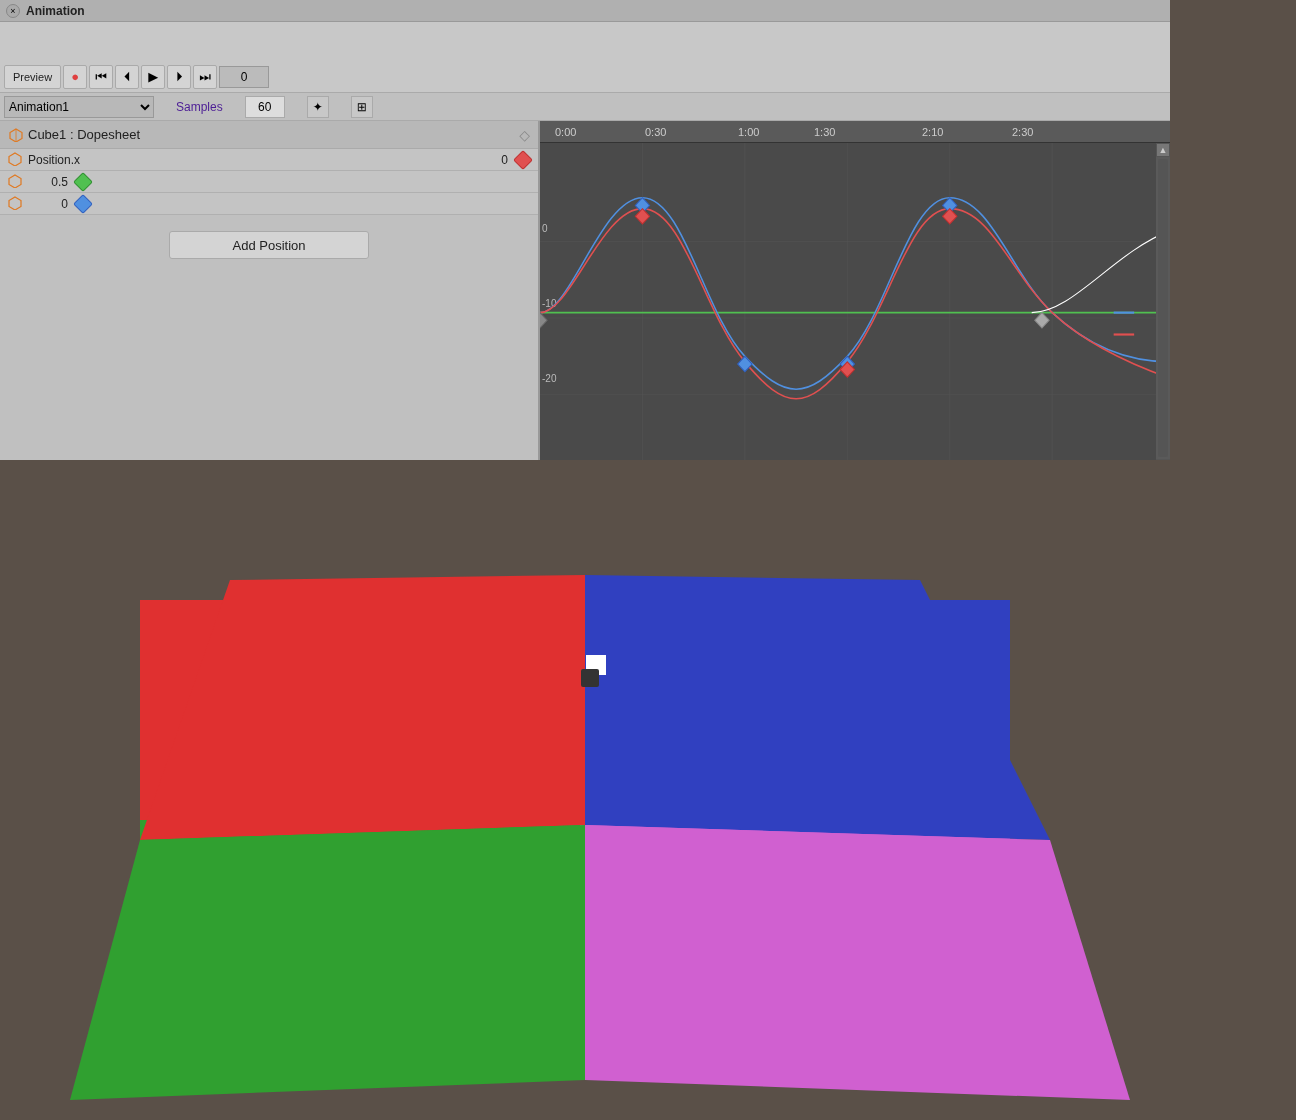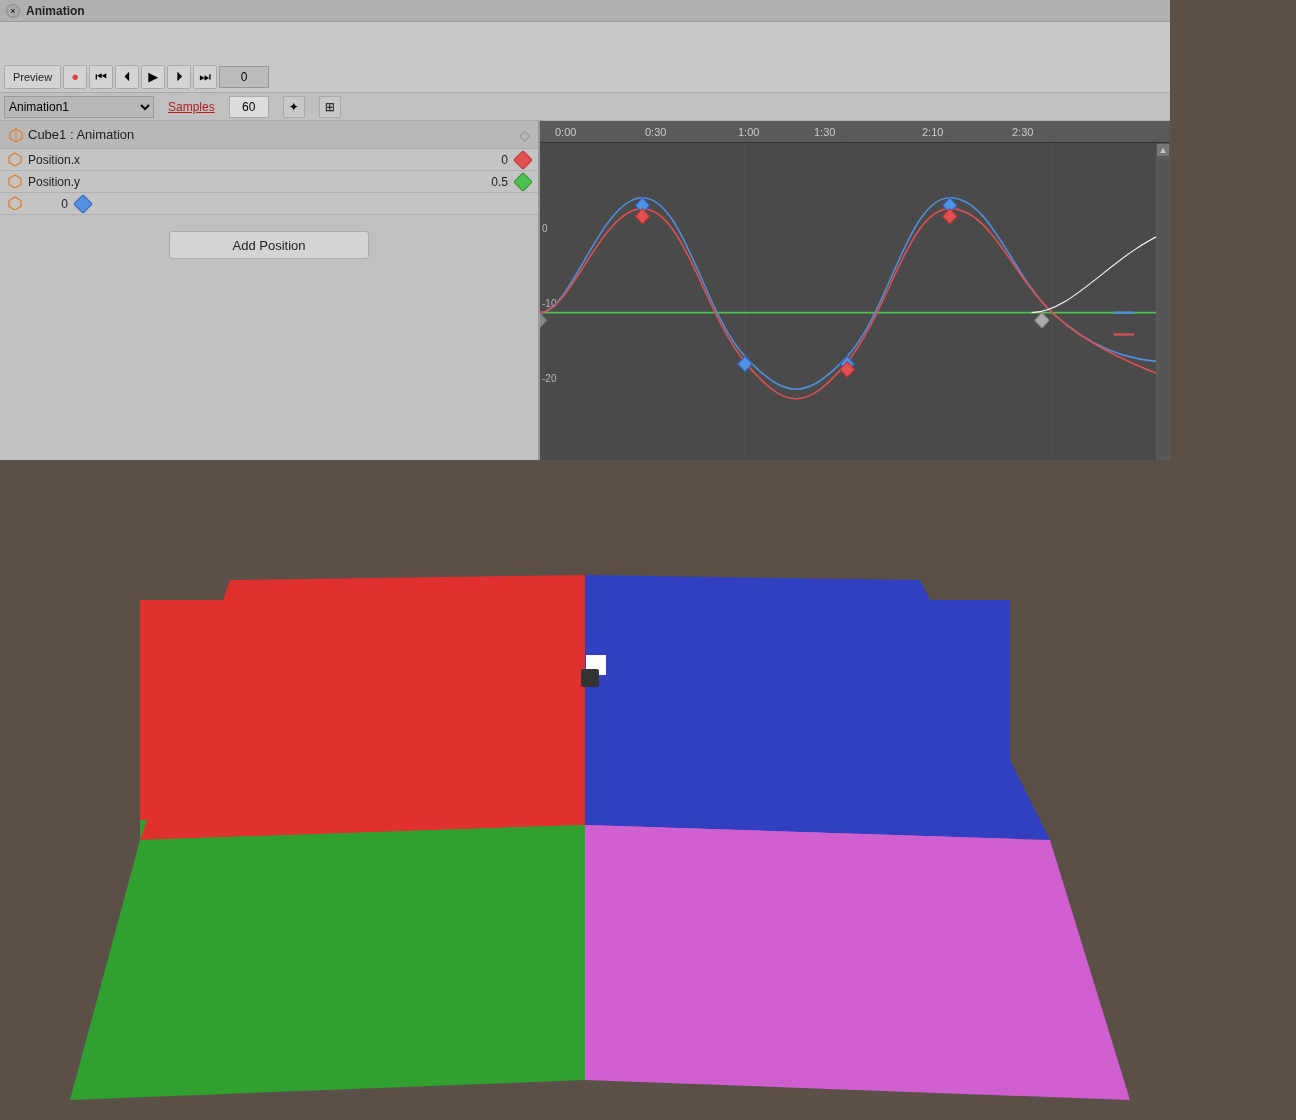--- a/index.html
+++ b/index.html
@@ -74,29 +74,29 @@
     }
 
     
     #anim-name-row {
       height: 28px;
       background: #c0c0c0;
       display: flex;
       align-items: center;
       padding: 0 4px;
       border-bottom: 1px solid #aaa;
-      gap: 14px;
+      gap: 22px;
     }
     #anim-name-select {
       width: 150px; height: 22px;
       background: #b8b8b8;
       border: 1px solid #999;
       font-size: 12px;
     }
-    #samples-label { font-size: 12px; color: #b91c1c; text-decoration: underline; }
+    #samples-label { font-size: 12px; color: #4c1d95; }
     #samples-input {
       width: 40px; height: 22px;
       background: #ddd;
       border: 1px solid #aaa;
       text-align: center;
       font-size: 12px;
     }
     .icon-btn-small {
       width: 22px; height: 22px;
       background: #c8c8c8;
@@ -374,42 +374,41 @@
 
     <div id="left-panel">
 
       <div id="property-header">
         <span class="cube-icon">
           <svg width="14" height="14" viewBox="0 0 14 14">
             <polygon points="7,1 13,4.5 13,10.5 7,14 1,10.5 1,4.5" fill="none" stroke="#e07820" stroke-width="1.2"></polygon>
             <line x1="7" y1="1" x2="7" y2="14" stroke="#e07820" stroke-width="0.8"></line>
           </svg>
         </span>
-        <span class="header-title">Cube1 : Animation</span>
+        <span class="header-title">Cube1 : Dopesheet</span>
         <span class="key-icon">◇</span>
       </div>
 
       <div class="property-row">
         <span class="prop-icon">
           <svg width="14" height="14" viewBox="0 0 14 14">
             <polygon points="7,1 13,4.5 13,10.5 7,14 1,10.5 1,4.5" fill="none" stroke="#e07820" stroke-width="1.2"></polygon>
           </svg>
         </span>
         <span class="prop-name">Position.x</span>
         <span class="prop-value">0</span>
         <div class="prop-dot dot-red"></div>
       </div>
 
       <div class="property-row">
         <span class="prop-icon">
           <svg width="14" height="14" viewBox="0 0 14 14">
             <polygon points="7,1 13,4.5 13,10.5 7,14 1,10.5 1,4.5" fill="none" stroke="#e07820" stroke-width="1.2"></polygon>
           </svg>
         </span>
-        <span class="prop-name">Position.y</span>
         <span class="prop-value">0.5</span>
         <div class="prop-dot dot-green"></div>
       </div>
 
       <div class="property-row">
         <span class="prop-icon">
           <svg width="14" height="14" viewBox="0 0 14 14">
             <polygon points="7,1 13,4.5 13,10.5 7,14 1,10.5 1,4.5" fill="none" stroke="#e07820" stroke-width="1.2"></polygon>
           </svg>
         </span>

